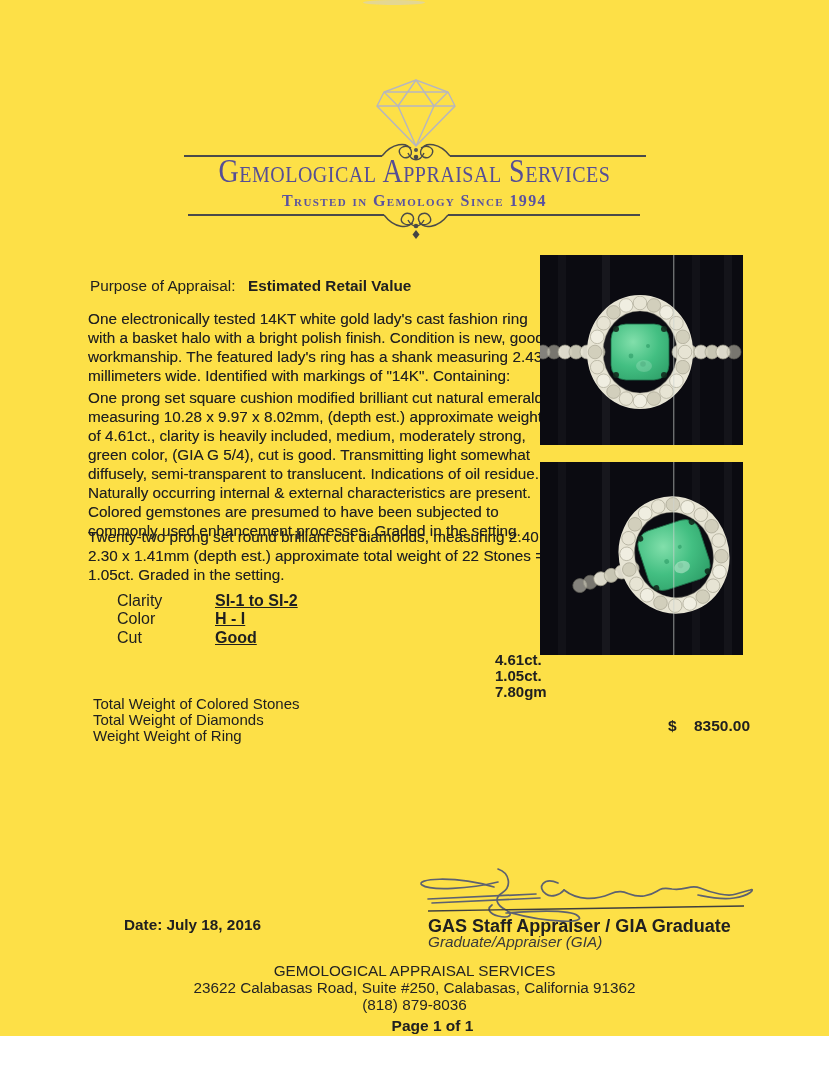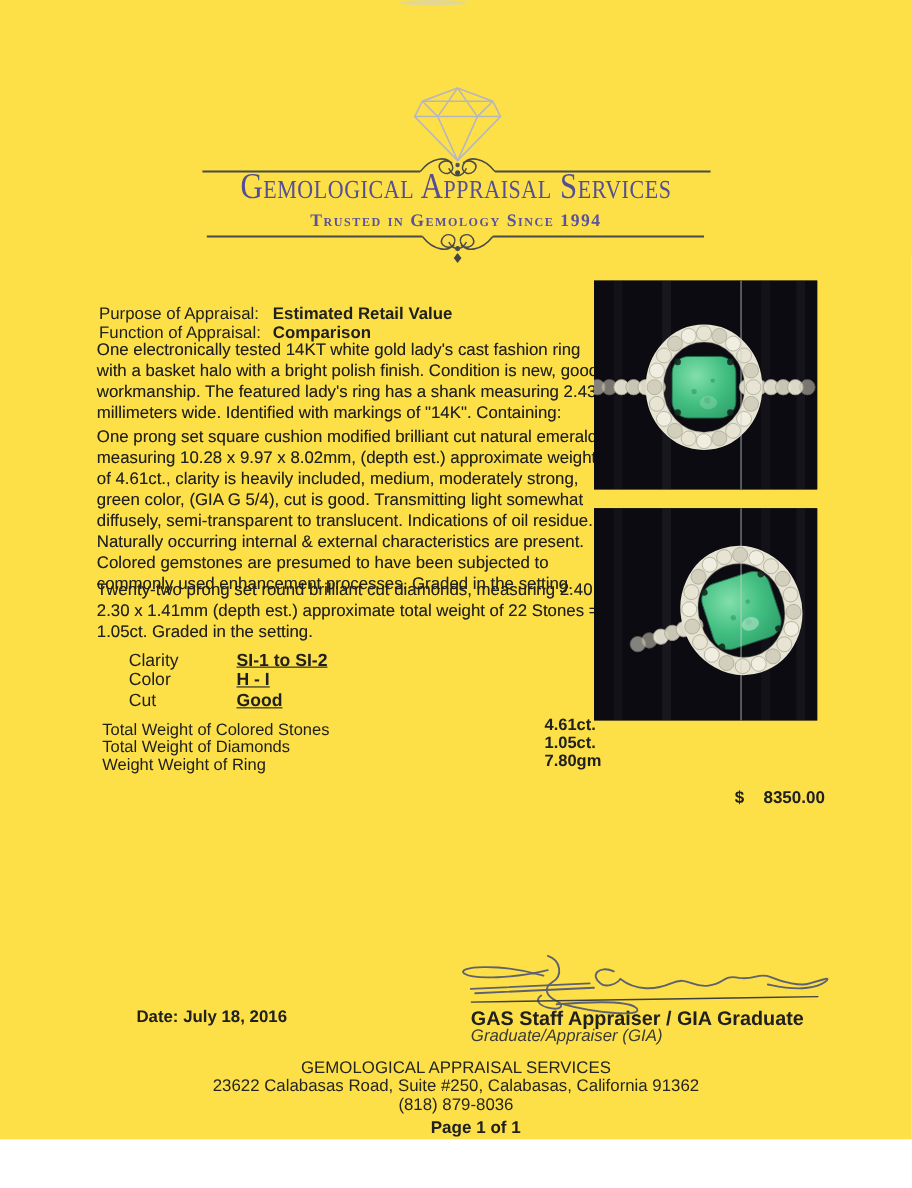--- a/index.html
+++ b/index.html
@@ -17,21 +17,21 @@
 
   
   .meta{position:absolute;left:90px;top:242px;font-size:15.3px;line-height:16.6px;margin-top:36px;}
   .meta .mlabel{display:inline-block;width:158px;}
   .para{position:absolute;left:88px;width:466px;font-size:15.3px;line-height:19px;
         text-shadow:0 0 .4px rgba(40,40,40,.45);}
   .p1{top:309px;} .p2{top:388px;} .p3{top:527px;}
   .grading{position:absolute;left:117px;top:592px;font-size:16px;line-height:18.4px;text-decoration:underline;}
   .grading .glabel{display:inline-block;width:98px;}
 
-  .totals-labels{position:absolute;left:93px;top:656px;font-size:15px;line-height:16px;}
+  .totals-labels{position:absolute;left:93px;top:696px;font-size:15px;line-height:16px;}
   .totals-values{position:absolute;left:495px;top:652px;font-size:15px;line-height:16px;font-weight:bold;}
   .retail-label{position:absolute;left:93px;top:716px;font-size:15.5px;font-weight:bold;}
   .retail-cur{position:absolute;left:668px;top:717px;font-size:15.5px;font-weight:bold;}
   .retail-amt{position:absolute;left:694px;top:717px;font-size:15.5px;font-weight:bold;}
 
   
   .photo{position:absolute;left:540px;background:#0b0b11;}
   .photo-top{top:255px;width:203px;height:190px;}
   .photo-bottom{top:462px;width:203px;height:193px;}
   .photo svg{display:block;width:100%;height:100%;}
@@ -86,23 +86,20 @@
       <path d="M238 156 l3.5 4.5 l-3.5 4.5 l-3.5 -4.5 z" fill="#444" stroke="none"></path>
     </g>
   </svg>
 
   <div class="brand-name">Gemological Appraisal Services</div>
   <div class="brand-tagline">Trusted in Gemology Since 1994</div>
 
   <div class="meta">
     <div>
       <span class="mlabel">Purpose of Appraisal:</span><span class="b">Estimated Retail Value</span>
-    </div>
-    <div>
-      <span class="mlabel">Function of Appraisal:</span><span class="b">Comparison</span>
     </div>
   </div>
 
   <div class="para p1">One electronically tested 14KT white gold lady's cast fashion ring with a basket halo with a bright polish finish. Condition is new, good workmanship. The featured lady's ring has a shank measuring 2.43 millimeters wide. Identified with markings of "14K".  Containing:</div>
   <div class="para p2">One prong set square cushion modified brilliant cut natural emerald, measuring 10.28 x 9.97 x 8.02mm, (depth est.) approximate weight of 4.61ct., clarity is heavily included, medium, moderately strong, green color, (GIA G 5/4), cut is good. Transmitting light somewhat diffusely, semi-transparent to translucent. Indications of oil residue. Naturally occurring internal &amp; external characteristics are present. Colored gemstones are presumed to have been subjected to commonly used enhancement processes. Graded in the setting.</div>
   <div class="para p3">Twenty-two prong set round brilliant cut diamonds, measuring 2.40 - 2.30 x 1.41mm (depth est.) approximate total weight of 22 Stones = 1.05ct. Graded in the setting.</div>
 
   <div class="grading">
     <div>
       <span class="glabel">Clarity</span><span class="b">SI-1 to SI-2</span>

